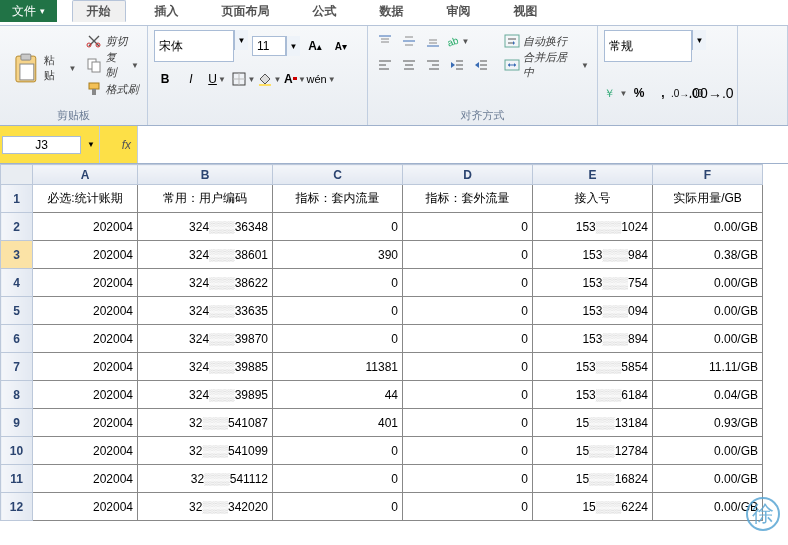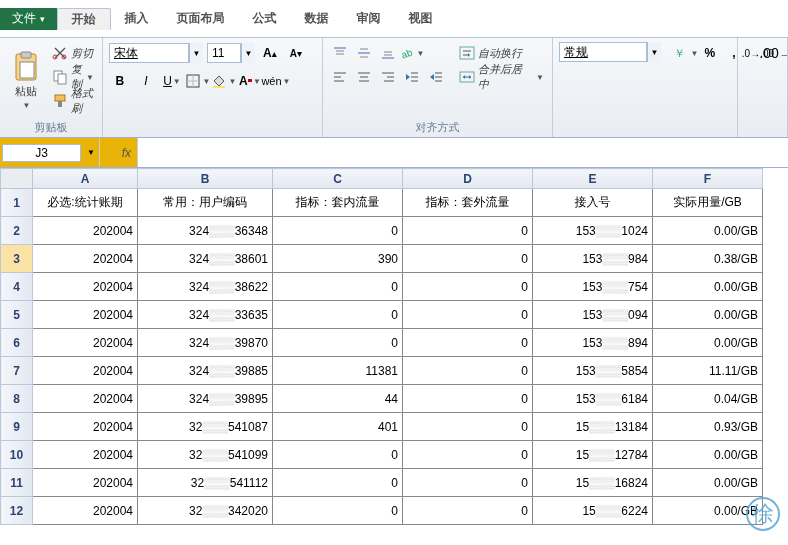--- a/index.html
+++ b/index.html
@@ -1,49 +1,49 @@
 <!DOCTYPE html>
 <html><head>
 <meta charset="utf-8">
 <style>
 * { box-sizing: border-box; margin: 0; padding: 0; }
 body { font-family: "Microsoft YaHei", SimSun, Arial, sans-serif; font-size: 12px; background: #fff; overflow: hidden; width: 788px; height: 545px; position: relative; }
 
 
-.ribbon-tabs { display: flex; height: 38px; background: #fff; border-bottom: 1px solid #b6c4d9; align-items: center; }
+.ribbon-tabs { display: flex; height: 26px; background: #fff; border-bottom: 1px solid #b6c4d9; align-items: flex-start; gap: 15px; }
 .tab-file { background: #217346; color: #fff; padding: 3px 12px; position: relative; height: 22px; display: flex; align-items: center; }
 .tab-file::after { content: "▾"; font-size: 9px; margin-left: 4px; }
 .tab { padding: 3px 14px; color: #525252; cursor: pointer; height: 22px; display: flex; align-items: center; font-weight: bold; }
 .tab.active { background: #f0f0f0; border: 1px solid #b6c4d9; border-bottom: 1px solid #f0f0f0; border-radius: 2px 2px 0 0; margin-bottom: -1px; }
 
 
 .ribbon { background: linear-gradient(#f6f8fa,#e9edf2); border-bottom: 1px solid #9fb1cc; height: 100px; display: flex; }
 .group { border-right: 1px solid #c1cee0; padding: 4px 6px 2px 6px; display: flex; flex-direction: column; justify-content: space-between; }
 .group-label { text-align: center; color: #6a7b94; font-size: 11px; padding-top: 2px; }
 .group-body { display: flex; gap: 4px; flex: 1; }
 
-.big-btn { display: flex; flex-direction: column; align-items: center; justify-content: center; padding: 2px 4px; gap: 2px; cursor: pointer; }
+.big-btn { display: flex; flex-direction: row; align-items: center; justify-content: center; padding: 2px 4px; gap: 2px; cursor: pointer; }
 .big-btn .ico { width: 32px; height: 32px; }
 .big-btn .lbl { font-size: 11px; color: #3b3b3b; }
 .small-row { display: flex; align-items: center; gap: 3px; height: 22px; cursor: pointer; padding: 0 2px; font-style: italic; }
 .small-row .lbl { font-size: 11px; color: #3b3b3b; }
 .stack { display: flex; flex-direction: column; gap: 2px; }
 
 .ico svg { width: 100%; height: 100%; display: block; }
 .ico16 { width: 16px; height: 16px; display: inline-flex; }
 .dd { font-size: 8px; color: #555; margin-left: 1px; }
 
 .font-row1 { display: flex; align-items: center; gap: 4px; }
-.font-name { border: 1px solid #a9bcd6; background: #fff; width: 80px; height: 20px; display: flex; align-items: center; padding: 0 4px; font-size: 12px; text-decoration: underline; }
+.font-name { border: 1px solid #a9bcd6; background: #fff; width: 80px; height: 32px; display: flex; align-items: center; padding: 0 4px; font-size: 12px; }
 .font-size { border: 1px solid #a9bcd6; background: #fff; width: 34px; height: 20px; display: flex; align-items: center; padding: 0 4px; font-size: 12px; }
 .dd-box { border-left: 1px solid #a9bcd6; background: #eef3f9; width: 14px; height: 20px; display: flex; align-items: center; justify-content: center; font-size: 8px; cursor: pointer; }
 .btn { width: 22px; height: 22px; display: inline-flex; align-items: center; justify-content: center; cursor: pointer; }
 
 
-.formula-bar { display: flex; align-items: center; border-bottom: 1px solid #9fb1cc; height: 30px; background: #eab308; }
+.formula-bar { display: flex; align-items: center; border-bottom: 1px solid #9fb1cc; height: 38px; background: #fde047; }
 .name-box { width: 100px; border-right: 1px solid #c1cee0; display: flex; align-items: center; height: 100%; }
 .name-input { flex: 1; padding: 0 6px; font-size: 12px; text-align: center; background: #fff; height: 18px; border: 1px solid #a9bcd6; margin: 0 2px; display: flex; align-items: center; justify-content: center; }
 .name-dd { width: 16px; display: flex; align-items: center; justify-content: center; font-size: 8px; cursor: pointer; }
 .fx-sep { width: 38px; display: flex; align-items: center; justify-content: flex-end; padding-right: 6px; border-right: 1px solid #c1cee0; height: 100%; font-style: italic; color: #555; }
 .formula-input { flex: 1; padding: 0 6px; background: #fff; height: 100%; }
 
 
 .grid-wrap { overflow: auto; height: calc(545px - 22px - 100px - 22px); }
 table.sheet { border-collapse: collapse; table-layout: fixed; }
 .corner { width: 32px; height: 20px; background: #e9edf2; border: 1px solid #bcc8da; position: sticky; left: 0; top: 0; z-index: 3; }
@@ -298,21 +298,21 @@
             </span>
           <span class="lbl">合并后居中</span>
             <span class="dd">▼</span>
         </div>
       </div>
     </div>
     <div class="group-label">对齐方式</div>
   </div>
 
   <div class="group" style="min-width:140px">
-    <div class="group-body" style="gap:14px">
+    <div class="group-body" style="flex-direction:column;gap:20px">
       <div style="display:flex">
         <div class="font-name" style="width:88px">常规</div>
         <div class="dd-box">▼</div>
       </div>
       <div style="display:flex;gap:2px">
         <div class="btn">
             <span class="ico16">
               <svg viewBox="0 0 16 16">
                 <text x="1" y="12" font-size="11" fill="#3a7">￥</text>
               </svg>

